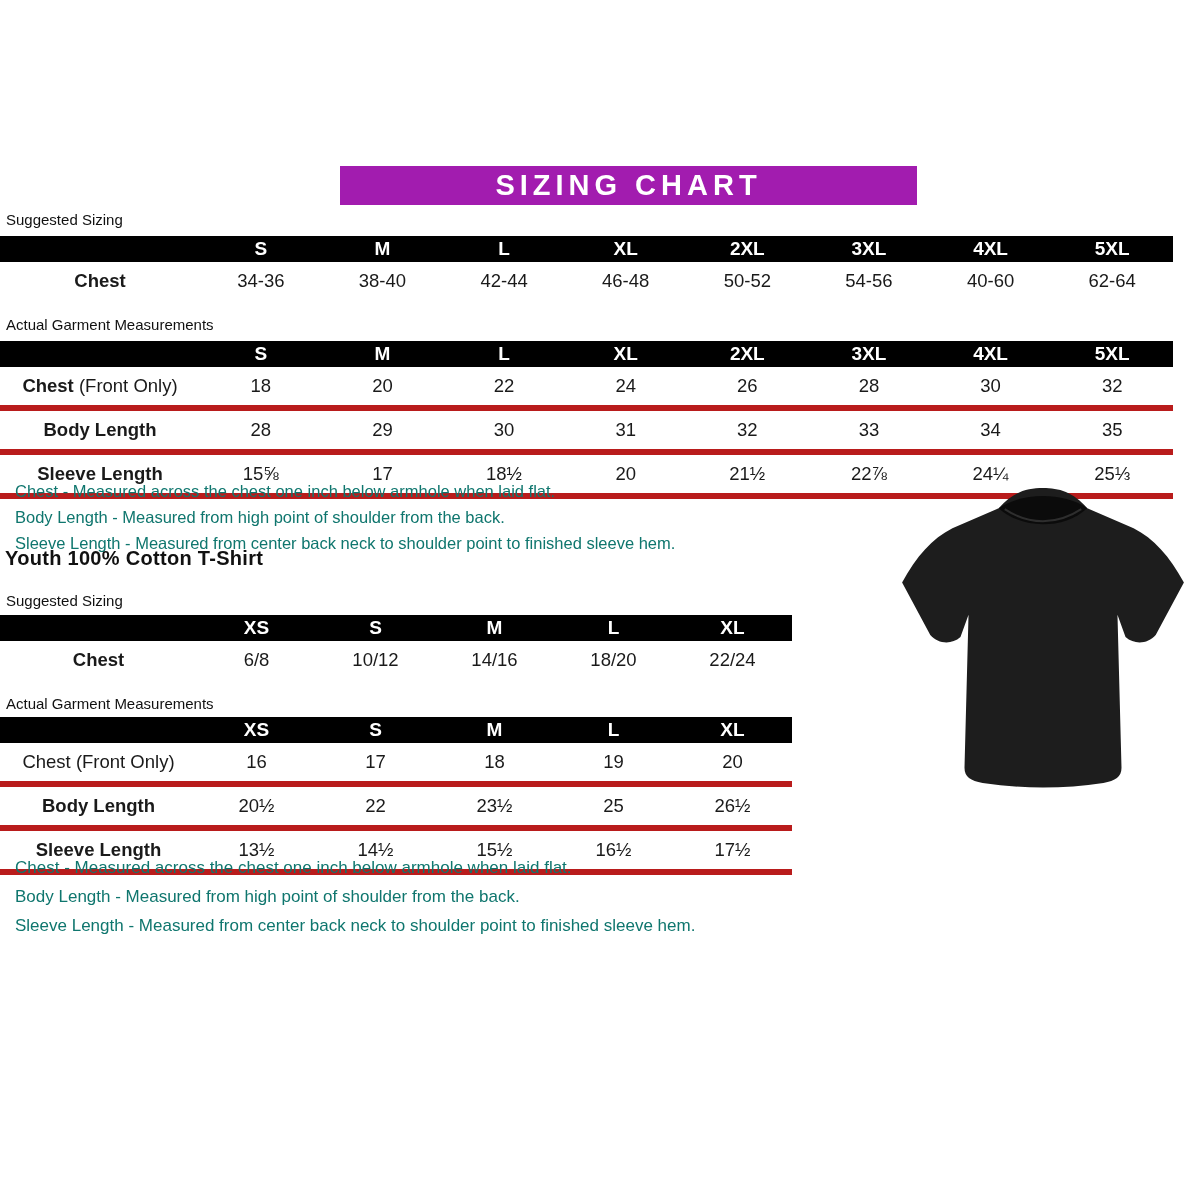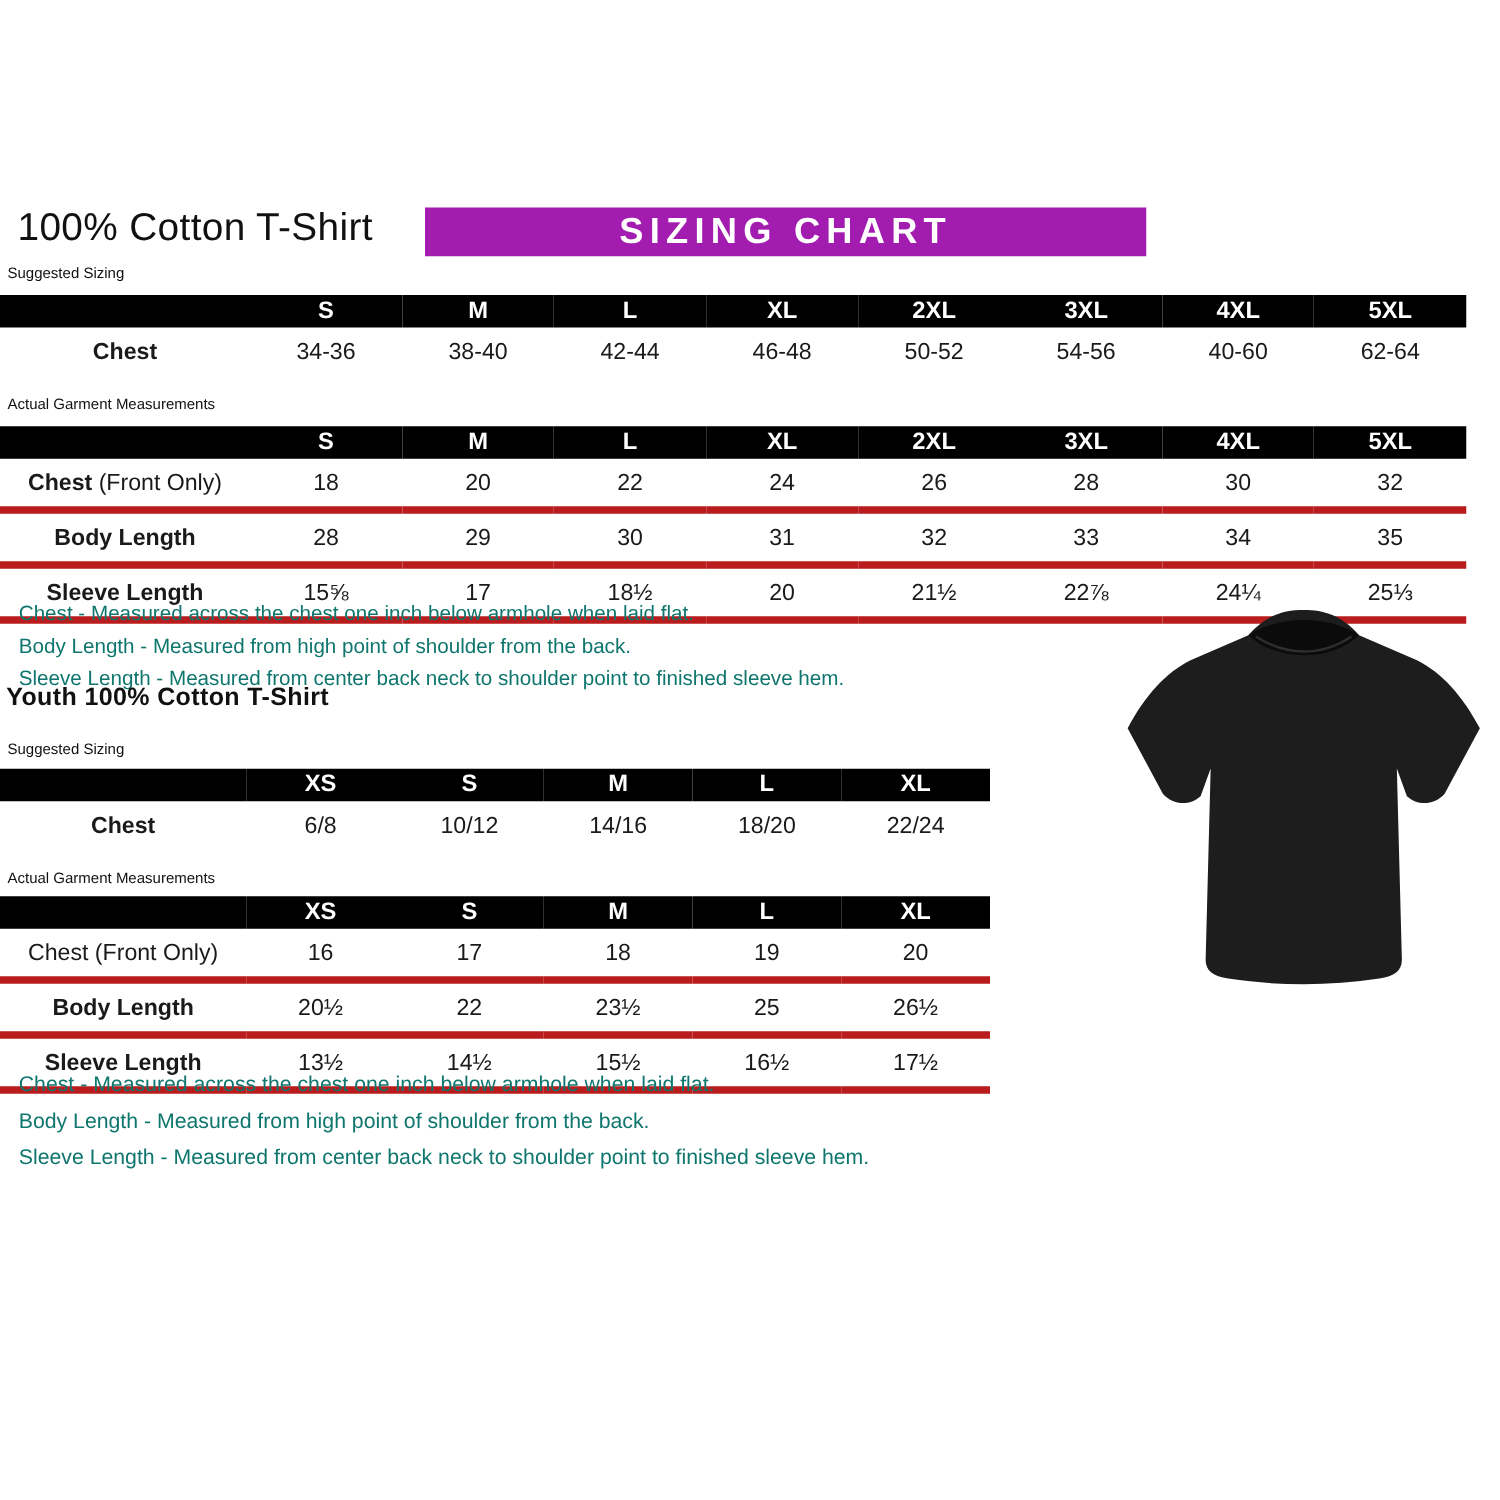--- a/index.html
+++ b/index.html
@@ -9,21 +9,21 @@
     overflow:hidden;
   }
   .title{
     position:absolute;left:14px;top:164px;font-size:31px;letter-spacing:.3px;
   }
   .banner{
     position:absolute;left:340px;top:166px;width:577px;height:39px;
     background:#a21caf;display:flex;align-items:center;justify-content:center;
   }
   .banner span{color:#fff;font-weight:bold;font-size:29px;letter-spacing:5px;}
-  .sec-label{position:absolute;left:6px;font-size:12px;}
+  .sec-label{position:absolute;left:6px;font-size:15px;}
   .youth-title{
     position:absolute;left:5px;top:547px;font-size:20px;font-weight:bold;letter-spacing:.3px;
   }
   table.sizes{
     position:absolute;left:0;border-collapse:collapse;table-layout:fixed;
   }
   table.adult{width:1173px;}
   table.youth{width:792px;}
   table.sizes th{
     background:#000;color:#fff;font-weight:bold;font-size:19px;
@@ -42,21 +42,20 @@
   .notes .note-line{height:26px;}
   .notes.notes-bottom{font-size:17px;}
   .notes.notes-bottom .note-line{height:29px;}
   .tshirt{position:absolute;left:886px;top:477px;width:314px;height:334px;}
 </style>
 </head>
 <body>
 
 <div class="page">
 
-  <div class="title">100% Cotton T-Shirt</div>
 
   <div class="banner">
     <span>SIZING CHART</span>
   </div>
 
   <div class="sec-label" style="top:211px">Suggested Sizing</div>
 
   <table class="sizes adult" style="top:236px">
       <thead>
         <tr>

